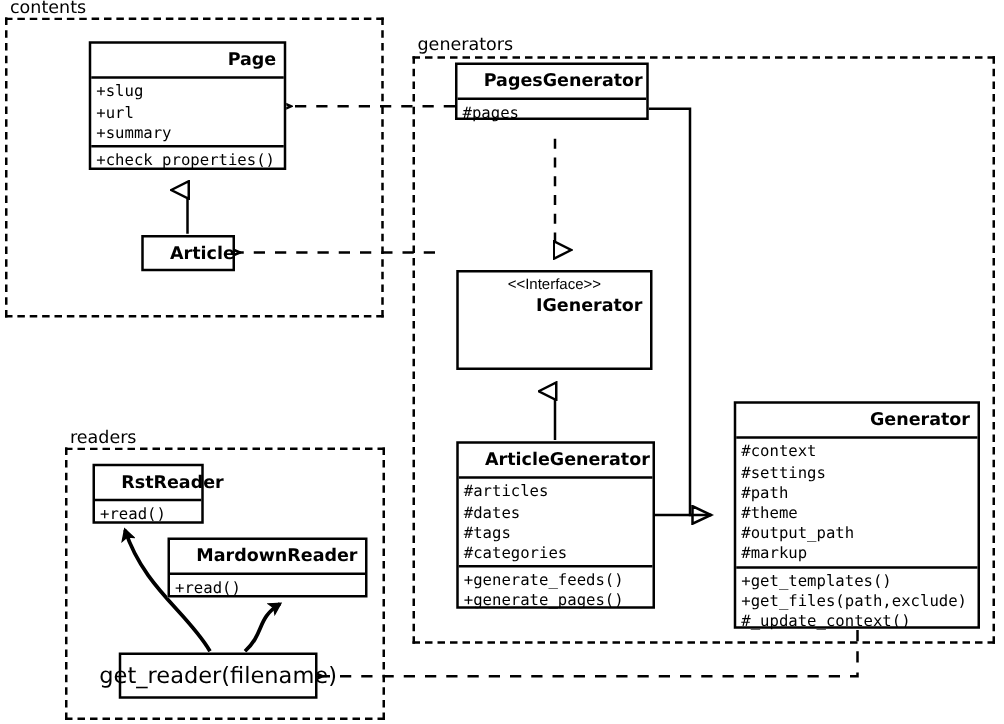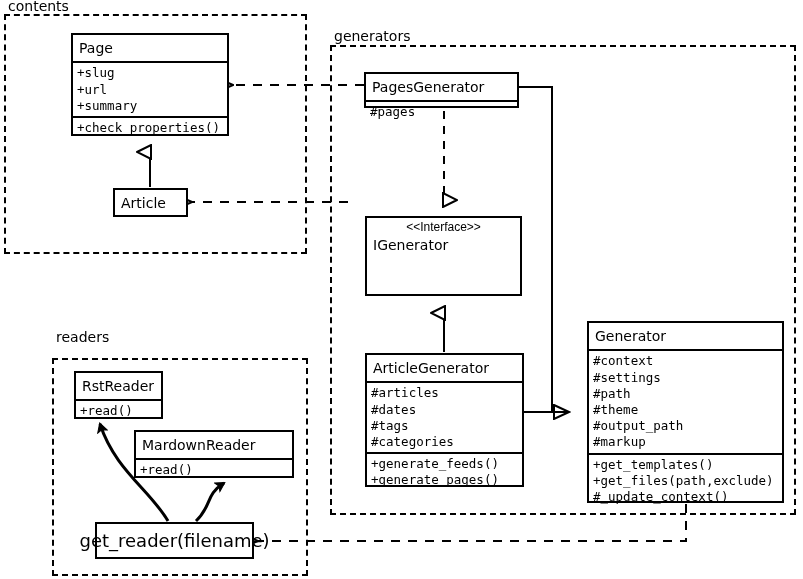--- a/index.html
+++ b/index.html
@@ -8,22 +8,22 @@
 
   
   .pkg{position:absolute;box-sizing:border-box;}
   .pkg-box{position:absolute;left:0;top:0;width:100%;height:100%;
            border:2px dashed #000;box-sizing:border-box;}
   .pkg-label{position:absolute;font-family:"DejaVu Sans",sans-serif;
              font-size:14px;color:#000;background:#fff;padding:0 2px;white-space:nowrap;}
 
   
   .cls{position:absolute;box-sizing:border-box;border:2px solid #000;background:#fff;}
-  .cls .name{font-weight:normal;text-align:left;font-size:14px;
-             font-family:"DejaVu Sans",sans-serif;line-height:1.45;padding:3px 6px;}
+  .cls .name{font-weight:bold;text-align:right;font-size:14px;
+             font-family:"DejaVu Sans",sans-serif;line-height:1.45;padding:3px 6px;margin-left:15px;}
   .cls .stereo{text-align:center;font-size:12px;font-family:Liberation Sans, sans-serif;
                line-height:1.25;padding:2px 6px 0 6px;}
   .cls .sep{border-top:2px solid #000;}
   .cls .compartment{font-family:"DejaVu Sans Mono",monospace;font-size:12.5px;
                     line-height:16.2px;padding:2px 4px;}
   .cls .compartment div{white-space:nowrap;}
   .plainbox{position:absolute;box-sizing:border-box;border:2px solid #000;background:#fff;
             display:flex;align-items:center;justify-content:center;
             font-family:"DejaVu Sans",sans-serif;font-size:18px;}
 
@@ -41,21 +41,21 @@
   <div class="pkg-label" id="lbl-contents" style="left: 6px; top: -2px;">contents</div>
 
   <div class="pkg" id="pkg-generators" style="left: 330px; top: 45px; width: 466px; height: 470px;">
     <div class="pkg-box"></div>
   </div>
   <div class="pkg-label" id="lbl-generators" style="left: 332px; top: 28px;">generators</div>
 
   <div class="pkg" id="pkg-readers" style="left: 52px; top: 358px; width: 256px; height: 218px;">
     <div class="pkg-box"></div>
   </div>
-  <div class="pkg-label" id="lbl-readers" style="left: 54px; top: 329px;">readers</div>
+  <div class="pkg-label" id="lbl-readers" style="left: 54px; top: 342px;">readers</div>
 
   <svg id="wires" viewBox="0 0 803 579" xmlns="http://www.w3.org/2000/svg">
     <defs>
       <marker id="htri-up" markerWidth="16" markerHeight="16" refX="8" refY="14" orient="auto-start-reverse" markerUnits="userSpaceOnUse">
         <path d="M8,1 L15,15 L1,15 Z" fill="#fff" stroke="#000" stroke-width="2"></path>
       </marker>
       <marker id="htri-r" markerWidth="18" markerHeight="16" refX="16" refY="8" orient="auto" markerUnits="userSpaceOnUse">
         <path d="M1,1 L16,8 L1,15 Z" fill="#fff" stroke="#000" stroke-width="2"></path>
       </marker>
       <marker id="open-l" markerWidth="16" markerHeight="14" refX="1" refY="7" orient="auto" markerUnits="userSpaceOnUse">
@@ -116,21 +116,21 @@
     </div>
     <div class="compartment sep">
       <div>+check_properties()</div>
     </div>
   </div>
 
   <div class="cls" id="cls-article" style="left: 113px; top: 188px; width: 75px; height: 29px;">
     <div class="name">Article</div>
   </div>
 
-  <div class="cls" id="cls-pagesgen" style="left: 364px; top: 72px; width: 155px; height: 36px;">
+  <div class="cls" id="cls-pagesgen" style="left: 364px; top: 50px; width: 155px; height: 46px;">
     <div class="name">PagesGenerator</div>
     <div class="compartment sep">
       <div>#pages</div>
     </div>
   </div>
 
   <div class="cls" id="cls-igen" style="left: 365px; top: 216px; width: 157px; height: 80px;">
     <div class="stereo">&lt;&lt;Interface&gt;&gt;</div>
     <div class="name" style="padding-top:0;">IGenerator</div>
   </div>

